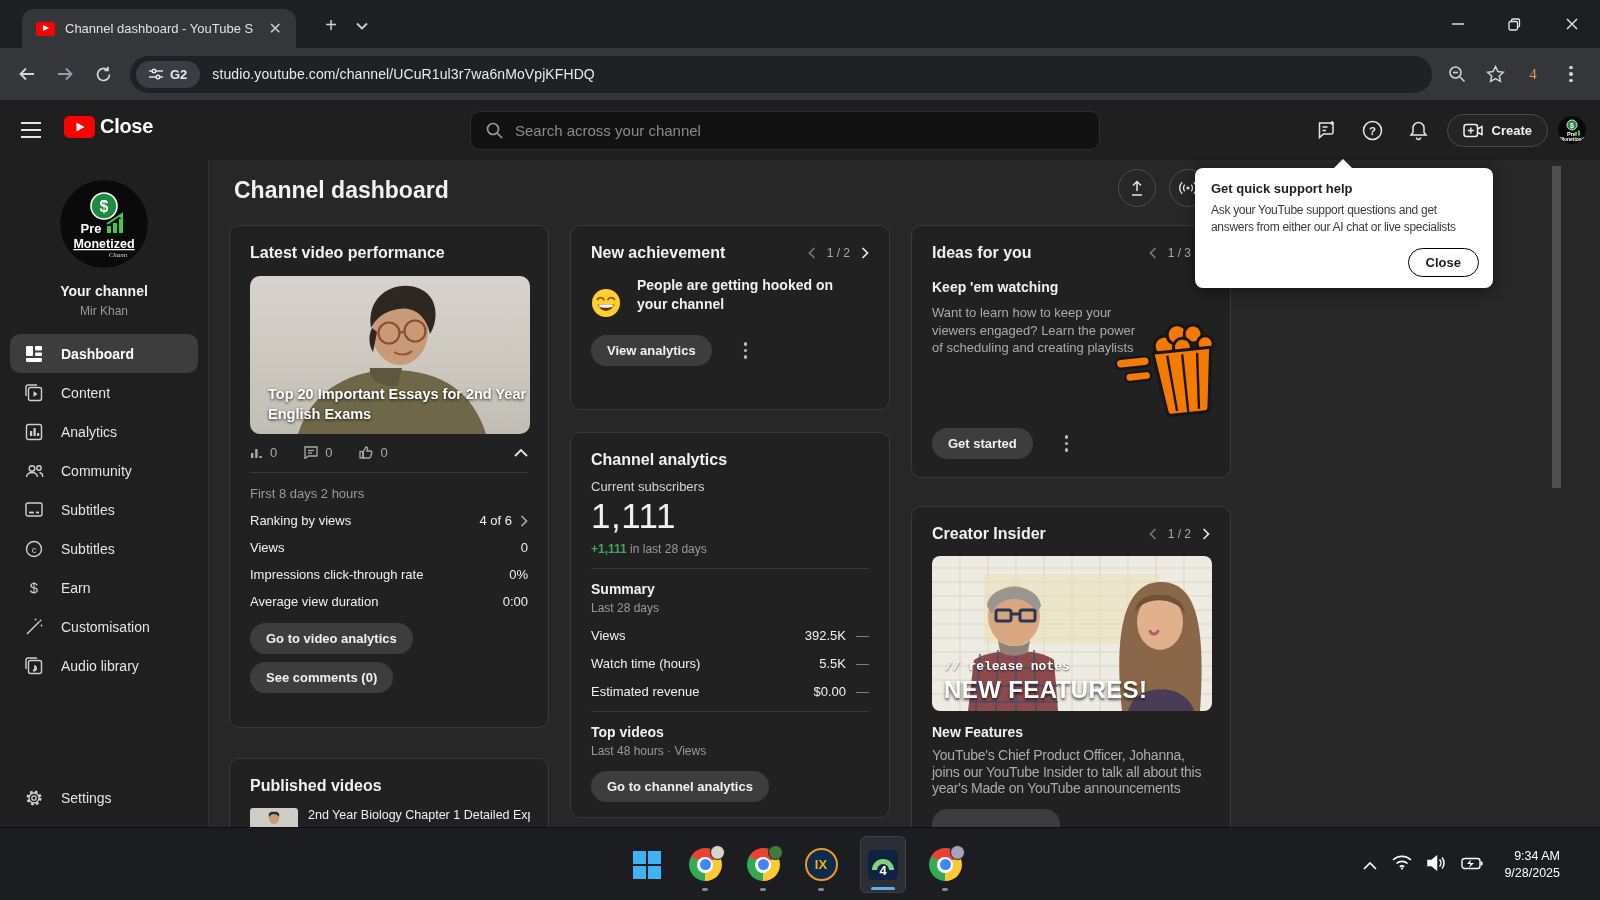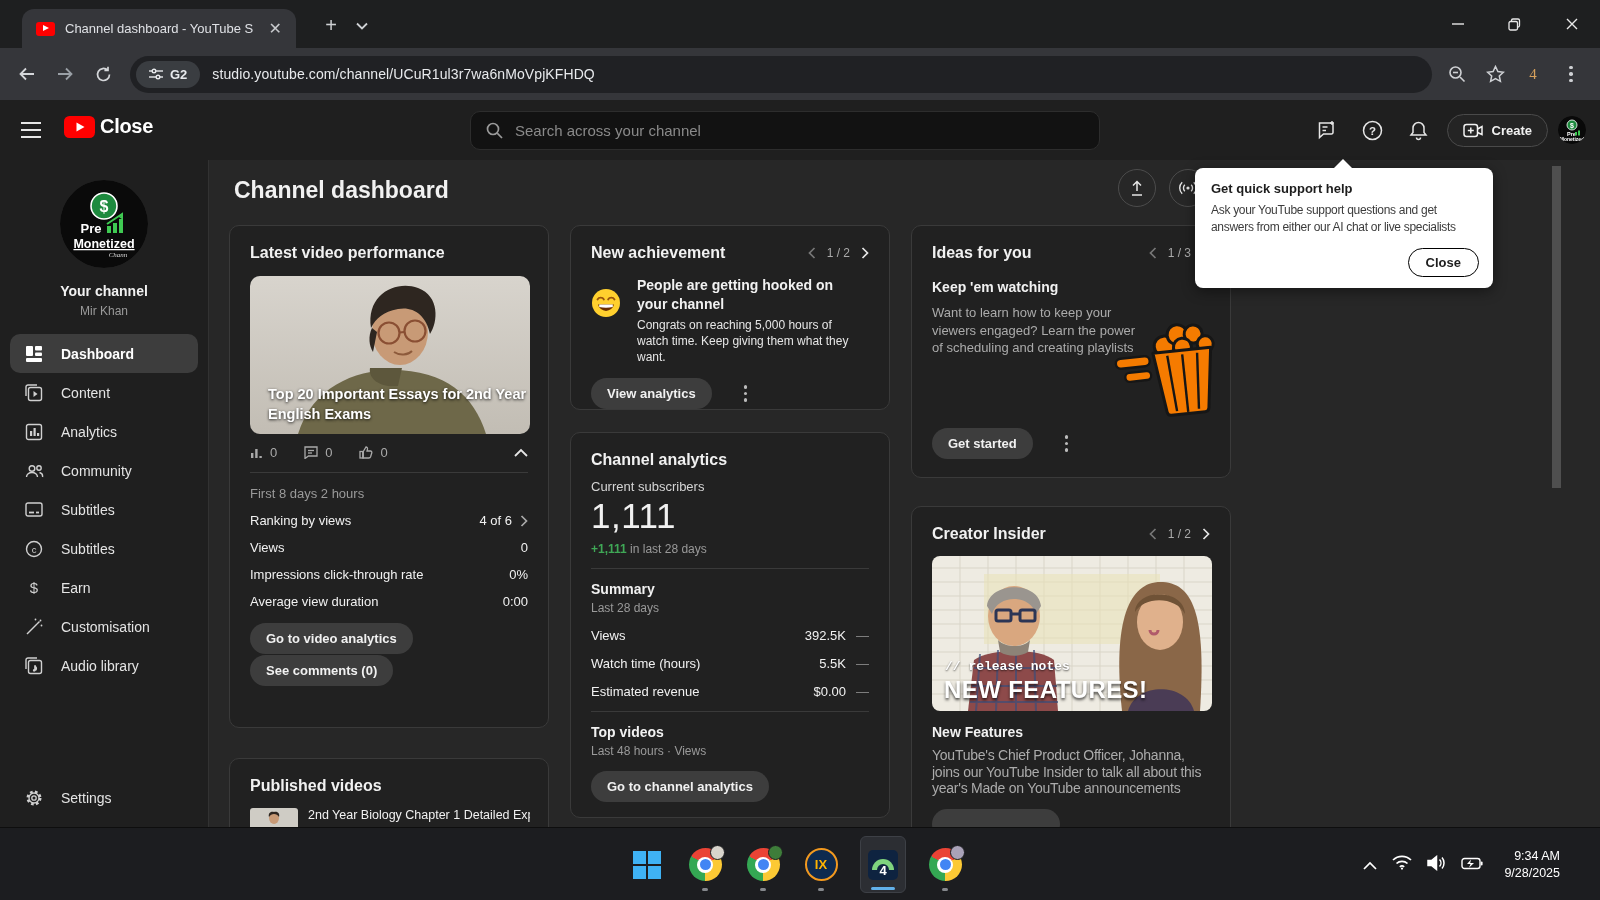--- a/index.html
+++ b/index.html
@@ -87,21 +87,21 @@
   .vstats{display:flex;align-items:center;margin-top:11px;color:#aaa;font-size:13px}
   .vs{display:flex;align-items:center;gap:7px;margin-right:27px}
   .vchev{margin-left:auto}
   .divider{border-top:1px solid #3a3a3a;margin-top:12px}
   .period{margin-top:13px;font-size:13px;color:#9a9a9a}
   .metric{display:flex;justify-content:space-between;align-items:center;margin-top:12px;
        font-size:13px;color:#f1f1f1;height:15px}
   .mval{display:flex;align-items:center;gap:8px;font-weight:400}
   .pill-btn{display:inline-block;background:#3d3d3d;color:#f1f1f1;font-size:13px;font-weight:700;
        border-radius:17px;padding:8px 16px;cursor:pointer}
-  .btn-row1{margin-top:14px}.btn-row2{margin-top:1px}
+  .btn-row1{margin-top:14px}.btn-row2{margin-top:8px}
 
   
   .card-pub{height:120px}
   .pv-row{display:flex;gap:10px;margin-top:13px}
   .pv-thumb{width:48px;height:27px;border-radius:3px;flex-shrink:0;overflow:hidden}
   .pv-title{font-size:12.5px;color:#f1f1f1;white-space:nowrap;width:222px;overflow:hidden}
 
   
   .card-ach{height:185px;margin-bottom:22px}
   .ach-row{display:flex;gap:16px;margin-top:14px}
@@ -603,21 +603,20 @@
               <svg width="30" height="30" viewBox="0 0 30 30">
                   <circle cx="15" cy="15" r="14" fill="#ffd02e"></circle>
                   <path d="M6.5 11.5 a3.6 3.6 0 0 1 6.4 0" fill="none" stroke="#99540c" stroke-width="1.8" stroke-linecap="round"></path>
                   <path d="M17.1 11.5 a3.6 3.6 0 0 1 6.4 0" fill="none" stroke="#99540c" stroke-width="1.8" stroke-linecap="round"></path>
                   <path d="M7 16.5 a8.2 8.2 0 0 0 16 0 Z" fill="#6b2e00"></path>
                   <path d="M8.2 16.5 h13.6 v2.4 a30 30 0 0 1 -13.6 0 Z" fill="#fff"></path>
                 </svg>
             </span>
             <div>
               <div class="ach-head">People are getting hooked on your channel</div>
-              <div class="ach-body">Congrats on reaching 5,000 hours of watch time. Keep giving them what they want.</div>
             </div>
           </div>
           <div class="actions-row">
             <span class="pill-btn">View analytics</span>
             <span class="kebab">
                 <i></i>
                 <i></i>
                 <i></i>
               </span>
           </div>

